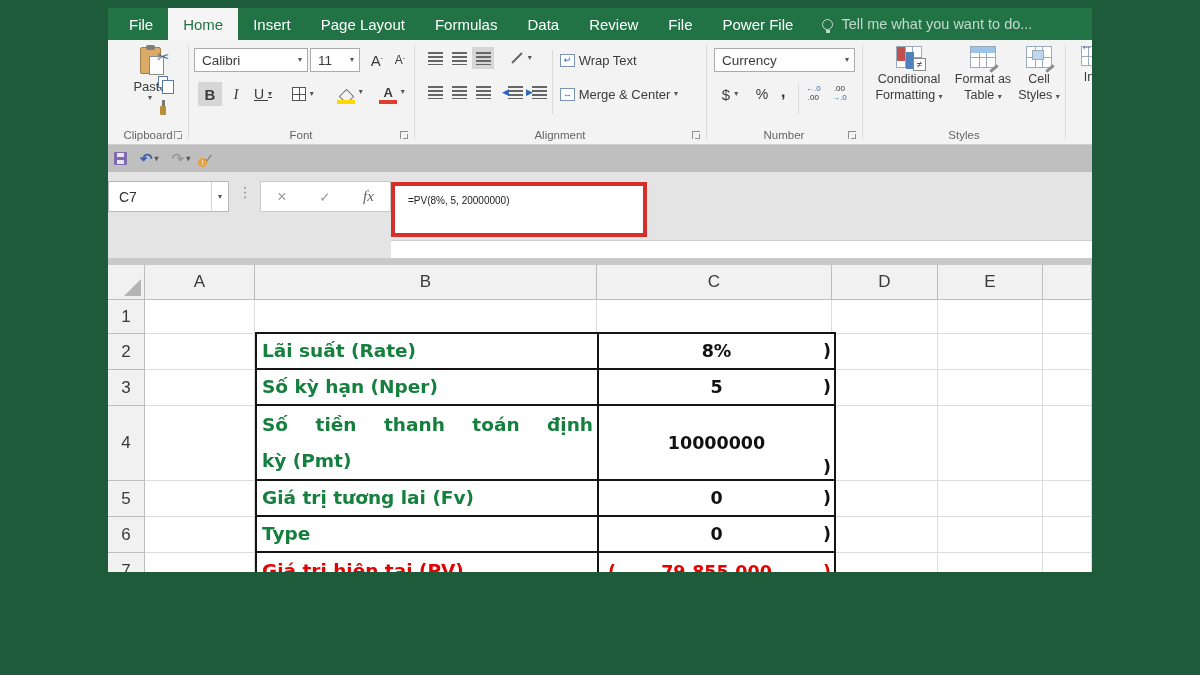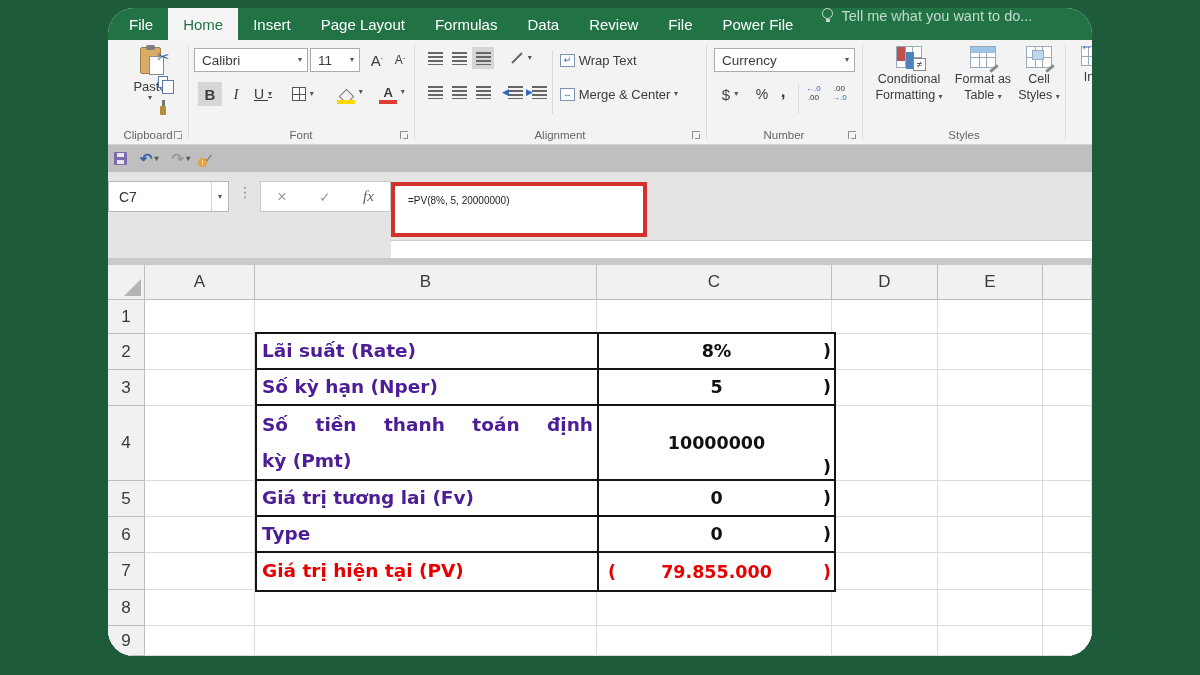--- a/index.html
+++ b/index.html
@@ -1,24 +1,24 @@
 <!DOCTYPE html>
 <html><head>
 <meta charset="utf-8">
 <style>
   * { margin:0; padding:0; box-sizing:border-box; }
   html,body { width:1200px; height:675px; }
   body { background:#1e5b3a; font-family:"Liberation Sans", sans-serif; position:relative; overflow:hidden; }
-  #window { position:absolute; left:108px; top:8px; width:984px; height:648px; background:#fff; overflow:hidden;border-radius:26px; }
+  #window { position:absolute; left:108px; top:8px; width:984px; height:564px; background:#fff; overflow:hidden; }
 
   
   .tabbar { position:absolute; left:0; top:0; width:100%; height:32px; background:#217346; display:flex; align-items:stretch; padding-left:6px; }
   .tab { color:#fff; font-size:15px; display:flex; align-items:center; padding:0 15px; cursor:default; white-space:nowrap; }
   .tab.active { background:#f5f5f5; color:#217346; }
-  .tellme { display:flex; gap:8px; margin-left:14px; color:rgba(255,255,255,.72); font-size:14.5px; }
+  .tellme { display:flex; align-items:center; gap:8px; margin-left:14px; color:rgba(255,255,255,.72); font-size:14.5px; }
   .bulb { width:11px; height:11px; border:1.6px solid rgba(255,255,255,.72); border-radius:50%; position:relative; }
   .bulb:after { content:""; position:absolute; left:2.5px; top:10px; width:4px; height:3px; background:rgba(255,255,255,.72); }
 
   
   .ribbon { position:absolute; left:0; top:32px; width:100%; height:105px; background:#f3f3f3; border-bottom:1px solid #d0d0d0; font-size:13px; color:#3b3b3b; }
   .gsep { position:absolute; top:5px; bottom:5px; width:1px; background:#dadada; }
   .glabel { position:absolute; bottom:3px; font-size:11.5px; color:#666; transform:translateX(-50%); }
   .launcher { position:absolute; bottom:5px; width:8px; height:8px; border-left:1px solid #8f8f8f; border-top:1px solid #8f8f8f; }
   .launcher:after { content:""; position:absolute; right:0; bottom:0; width:4px; height:4px; border-right:1.4px solid #8f8f8f; border-bottom:1.4px solid #8f8f8f; }
   .caret { font-size:8px; color:#555; line-height:1; }
@@ -102,21 +102,21 @@
   
   .sheet { position:absolute; left:0; top:257px; width:984px; height:391px; background:#fff; }
   .hcell { position:absolute; background:#f1f1f1; border-right:1px solid #bdbdbd; border-bottom:1px solid #bdbdbd; display:flex; align-items:center; justify-content:center; font-size:17px; color:#3a3a3a; }
   .ccell { position:absolute; border-right:1px solid #dcdcdc; border-bottom:1px solid #dcdcdc; background:#fff; }
   .corner-tri { position:absolute; right:3px; bottom:3px; width:0; height:0; border-left:17px solid transparent; border-bottom:17px solid #b4b4b4; }
 
   
   .dtable { position:absolute; left:147px; top:67px; width:581px; border:2px solid #141414; background:#fff; }
   .trow { display:flex; border-bottom:2px solid #141414; }
   .trow:last-child { border-bottom:none; }
-  .tlabel { width:342px; border-right:2px solid #141414; font-family:"DejaVu Sans", sans-serif; font-weight:bold; font-size:18.5px; color:#4c1d95; padding:2px 4px 2px 5px; display:flex; flex-direction:column; justify-content:center; line-height:1.55; }
+  .tlabel { width:342px; border-right:2px solid #141414; font-family:"DejaVu Sans", sans-serif; font-weight:bold; font-size:18.5px; color:#15803d; padding:2px 4px 2px 5px; display:flex; flex-direction:column; justify-content:center; line-height:1.55; }
   .tval { width:235px; position:relative; font-family:"DejaVu Sans", sans-serif; font-weight:600; font-size:17.5px; color:#111; display:flex; align-items:center; justify-content:center; }
   .close-paren { position:absolute; right:3px; top:50%; transform:translateY(-50%); font-weight:bold; }
   .tall .close-paren { top:auto; bottom:2px; transform:none; }
   .open-paren { position:absolute; left:9px; top:50%; transform:translateY(-50%); font-weight:bold; }
   .redtxt { color:#e60000 !important; }
   .justify-text { display:block; text-align:justify; }
 </style>
 </head>
 <body>
 

